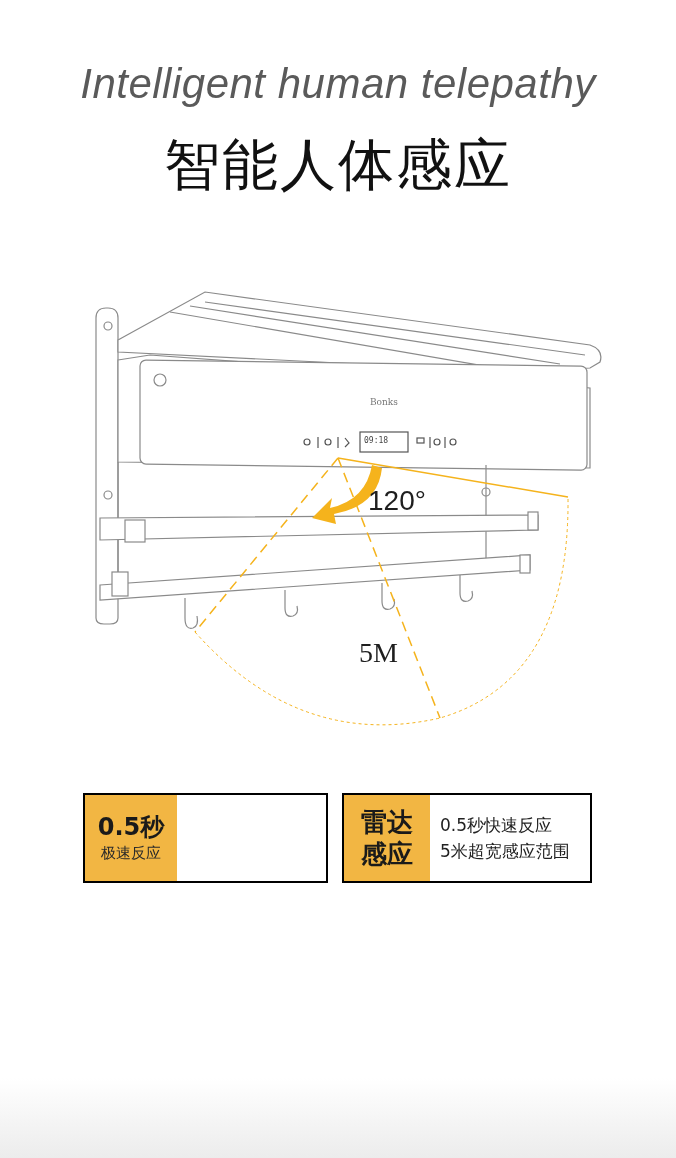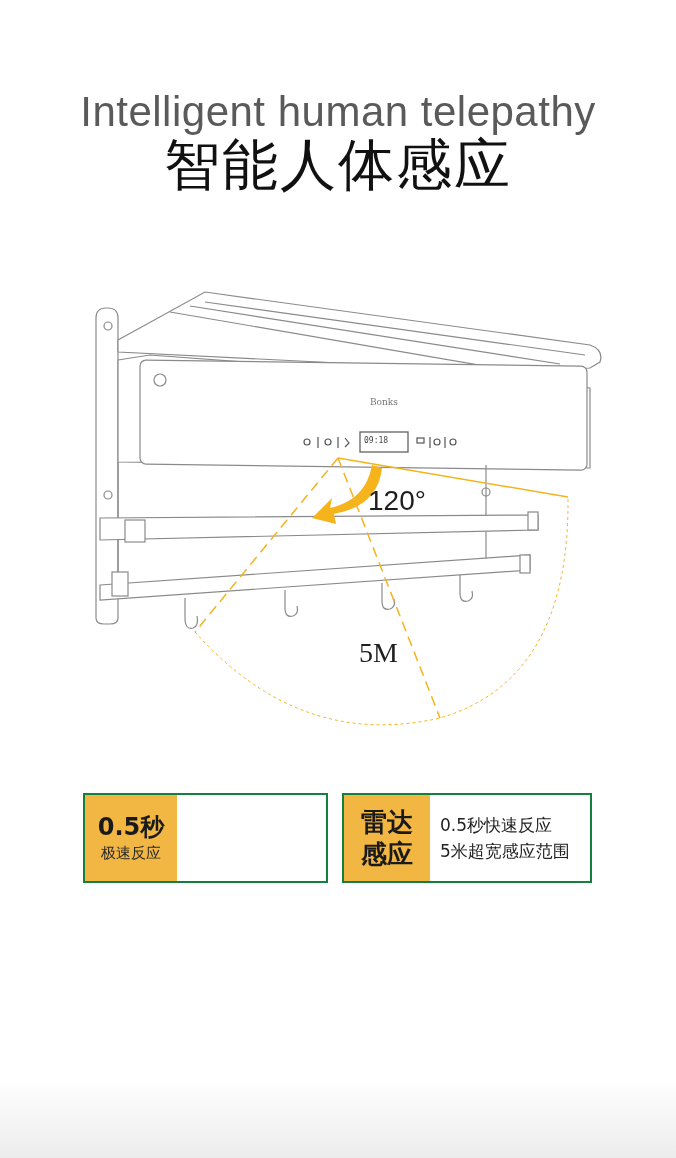--- a/index.html
+++ b/index.html
@@ -2,33 +2,34 @@
 <html><head>
 <meta charset="utf-8">
 <style>
   html, body { margin: 0; padding: 0; }
   body {
     width: 676px; height: 1158px; position: relative; overflow: hidden;
     background: #ffffff;
     font-family: "DejaVu Sans", "Liberation Sans", sans-serif;
   }
   .en-title {
-    position: absolute; top: 88px; left: 0; width: 676px; text-align: center;
+    position: absolute; top: 60px; left: 0; width: 676px; text-align: center;
     font-family: "Liberation Sans", sans-serif; font-size: 42px; color: #5a5a5a;
     letter-spacing: 0.5px;
+    font-style: italic;
   }
   .cn-title {
     position: absolute; top: 128px; left: 0; width: 676px; text-align: center;
     font-size: 56px; font-weight: normal; color: #111; letter-spacing: 2px;
   }
   .illustration { position: absolute; left: 0; top: 260px; width: 676px; height: 500px; }
   .label-120 { position: absolute; left: 368px; top: 485px; font-family: "Liberation Sans", sans-serif; font-size: 28px; color: #1e1e1e; }
   .label-5m  { position: absolute; left: 359px; top: 637px; font-family: Liberation Serif, serif; font-size: 28px; color: #1e1e1e; }
 
-  .card { position: absolute; top: 793px; height: 90px; display: flex; border: 2px solid #15803d; box-sizing: border-box; background: #fff; }
+  .card { position: absolute; top: 793px; height: 90px; display: flex; border: 2px solid #000000; box-sizing: border-box; background: #fff; }
   .card .left { background: #f2b643; display: flex; flex-direction: column; align-items: center; justify-content: center; }
   .card .right { display: flex; flex-direction: column; justify-content: center; padding-left: 10px; color: #222; }
   .card1 { left: 83px; width: 245px; }
   .card1 .left { width: 92px; }
   .card1 .big { font-size: 24px; font-weight: bold; color: #1a1a1a; line-height: 30px; }
   .card1 .small { font-size: 15px; color: #2a2a2a; line-height: 22px; }
   .card1 .right { font-size: 18px; line-height: 22px; padding-left: 22px; }
   .card2 { left: 342px; width: 250px; }
   .card2 .left { width: 86px; }
   .card2 .big2 { font-size: 26px; font-weight: bold; color: #1a1a1a; line-height: 32px; }

